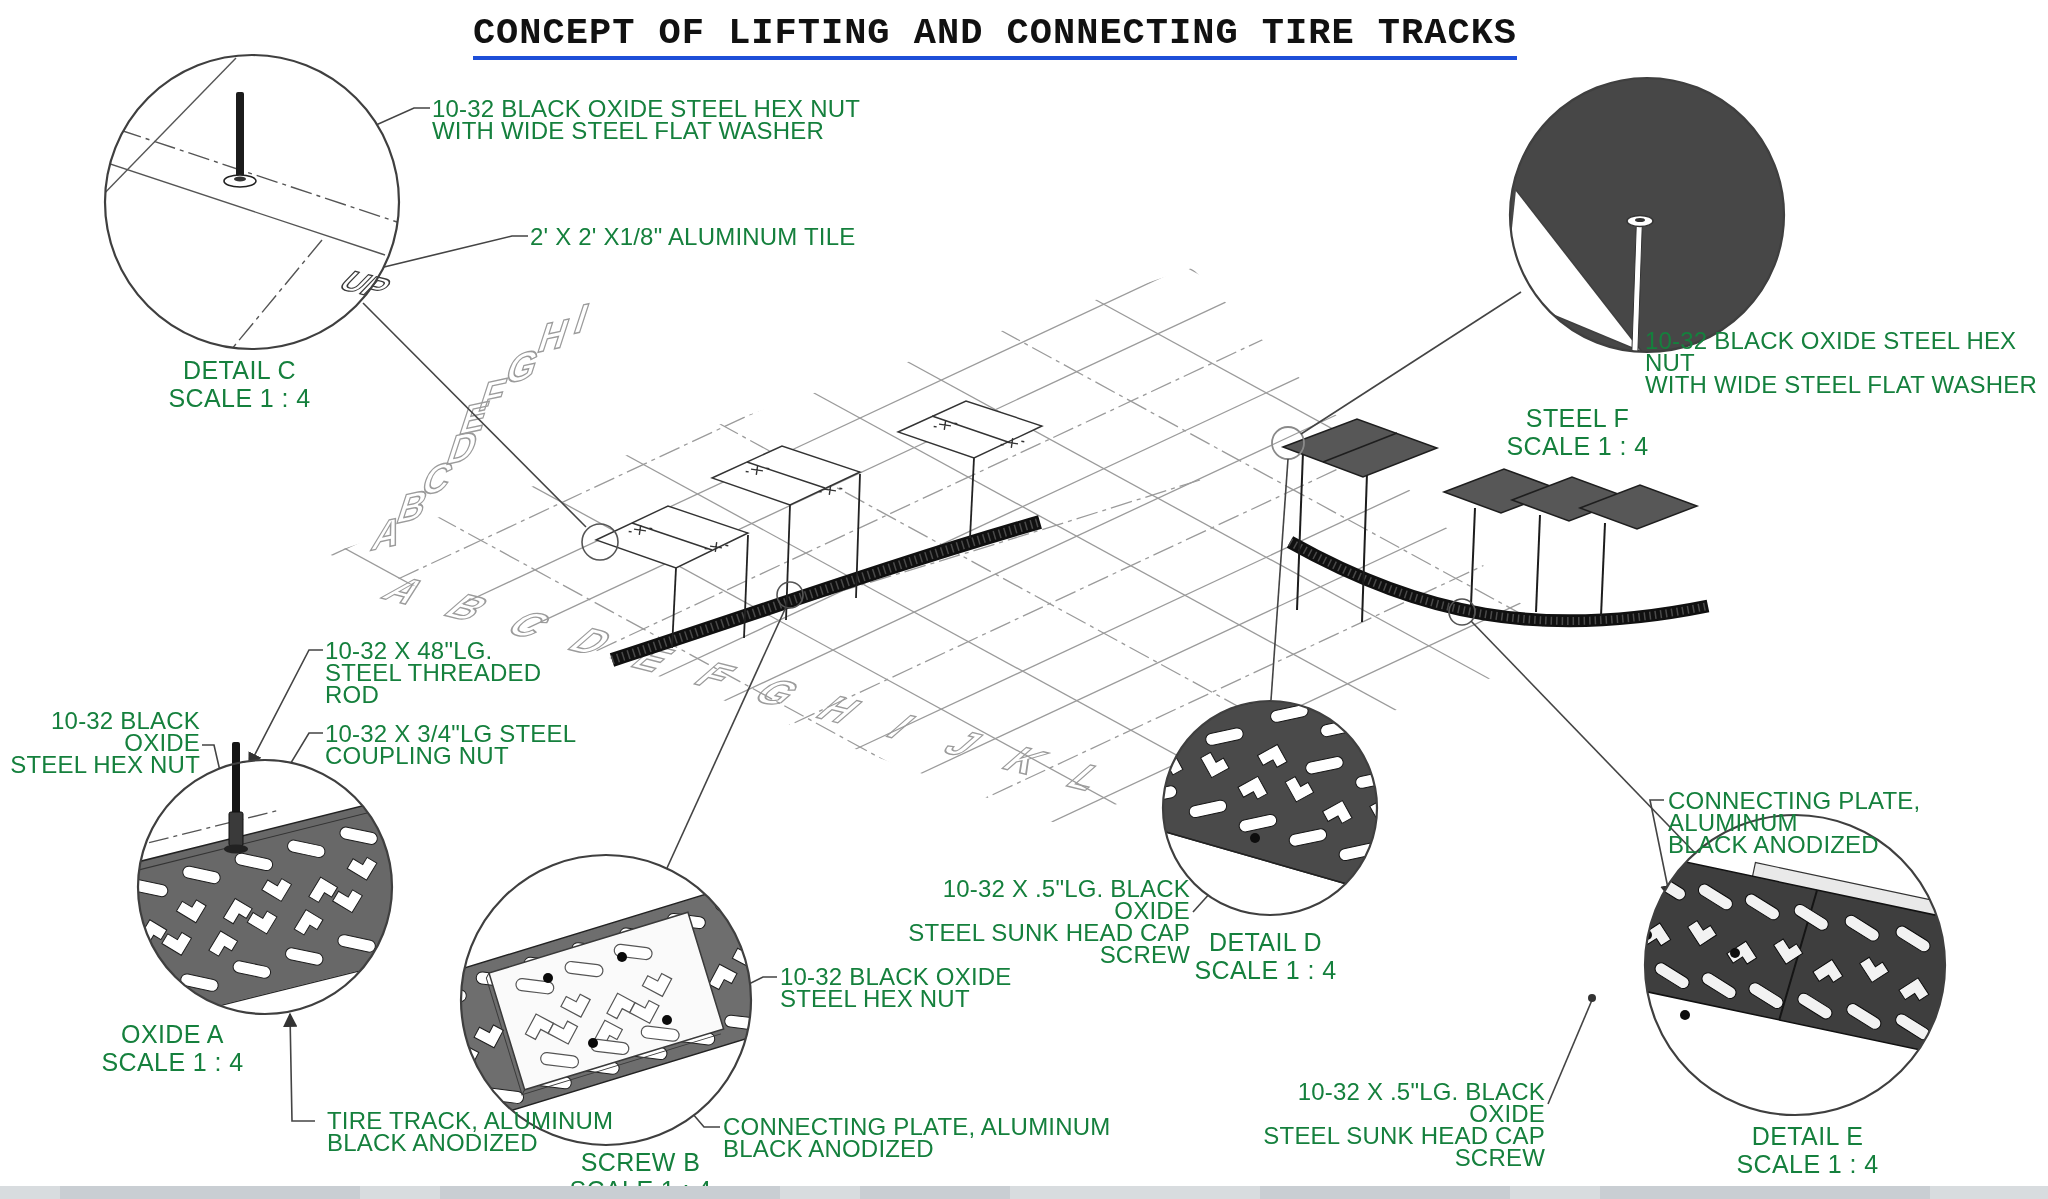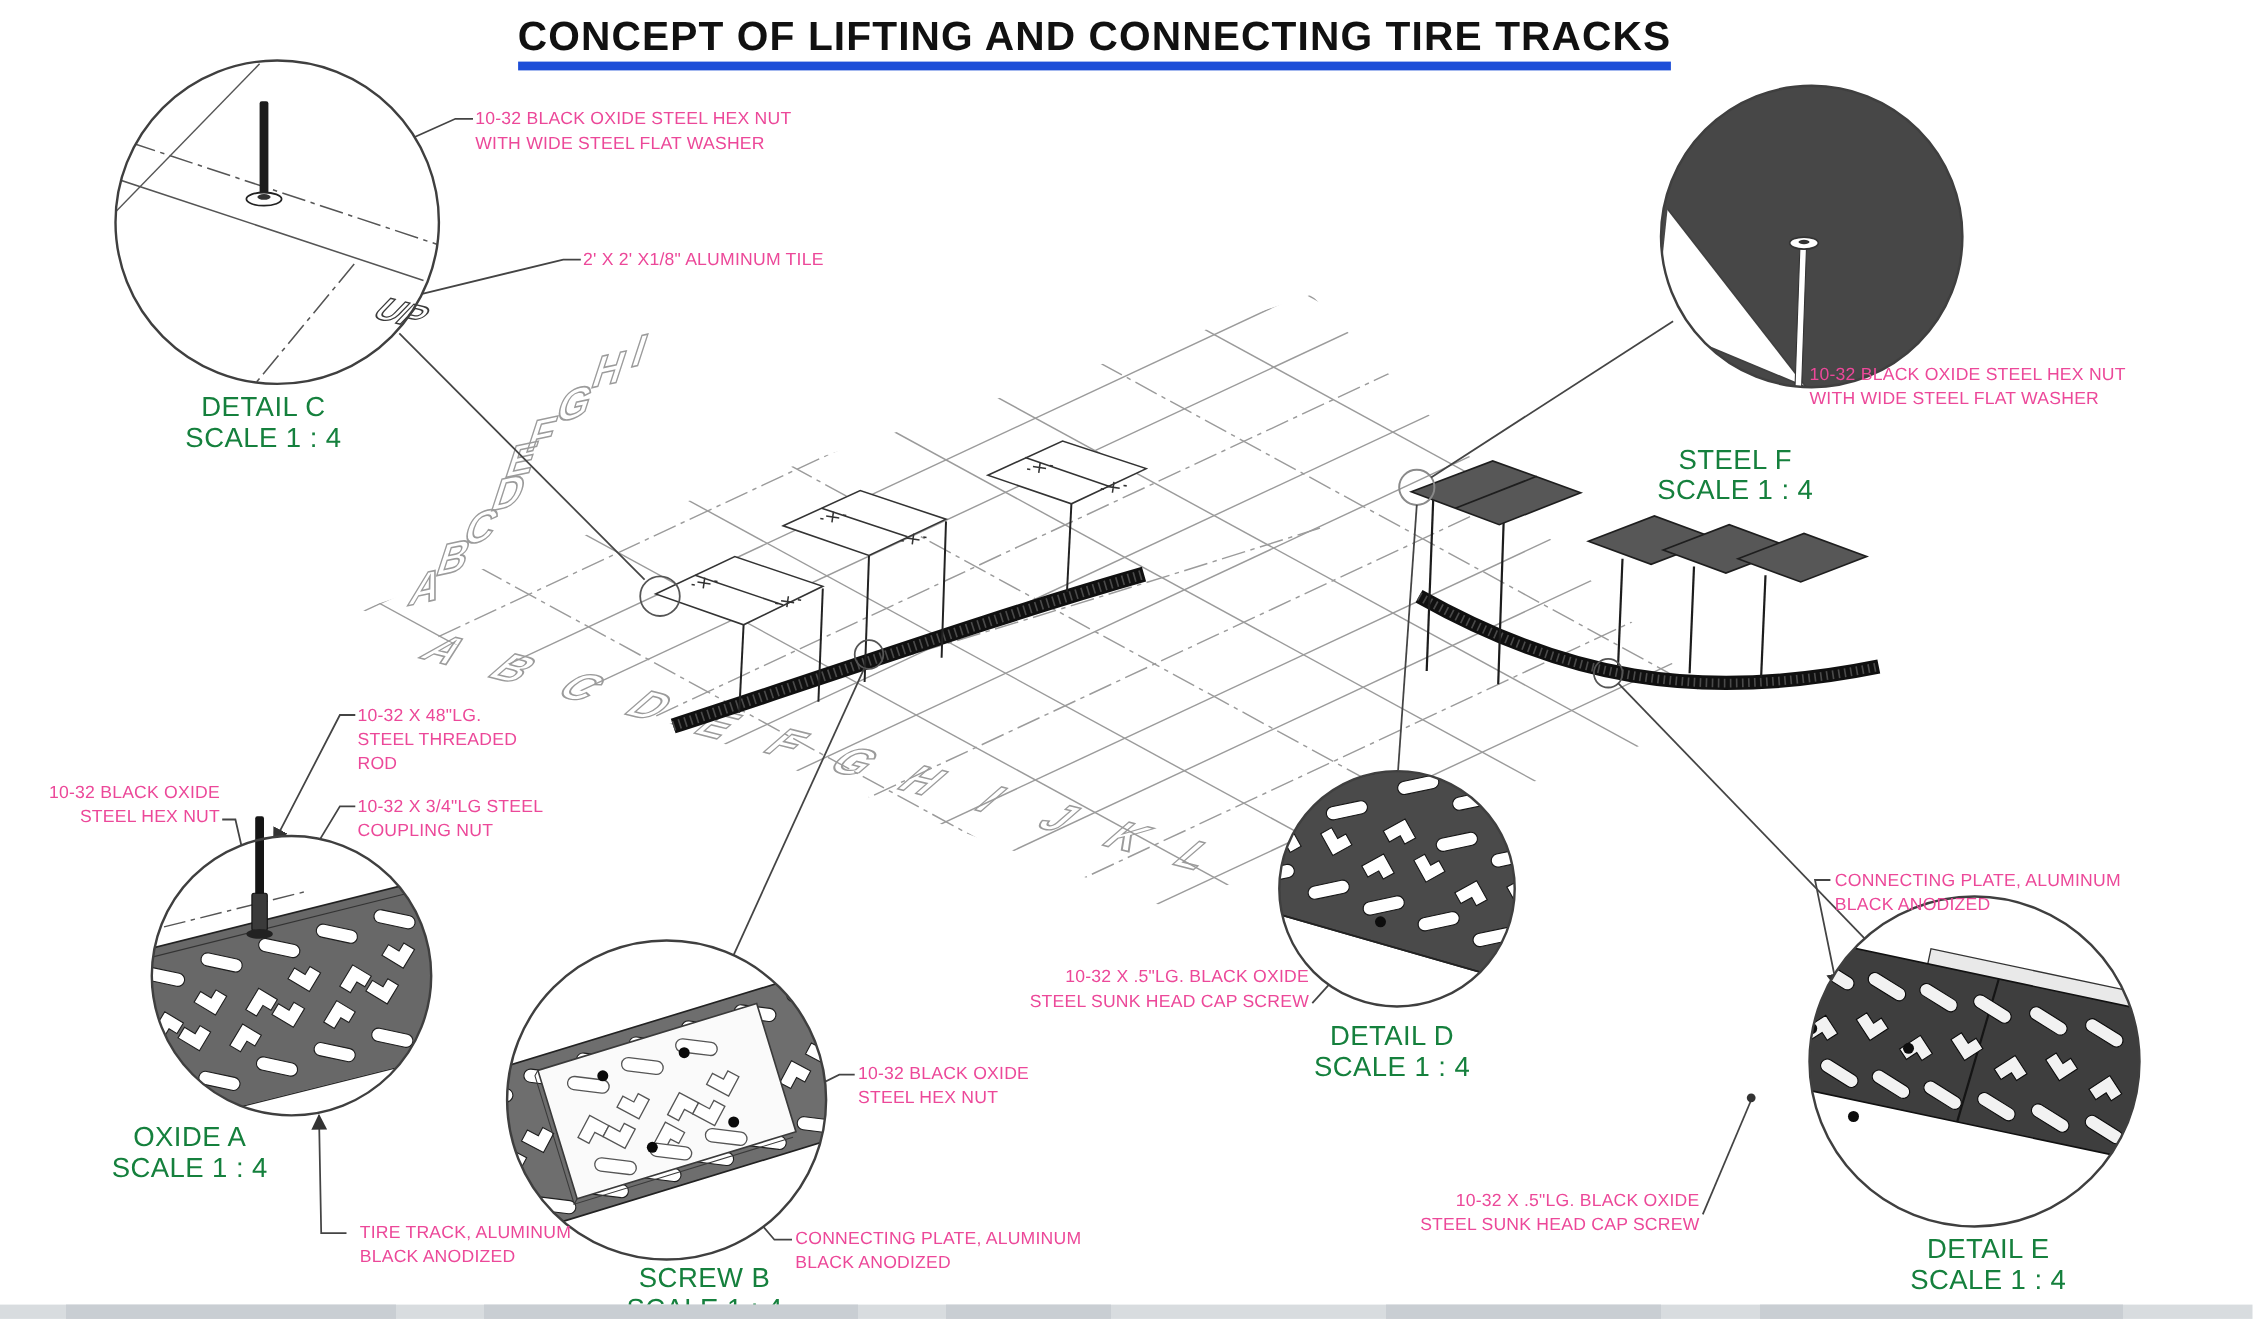--- a/index.html
+++ b/index.html
@@ -1,21 +1,21 @@
 <!DOCTYPE html>
 <html><head>
 <meta charset="utf-8">
 <style>
   html,body{margin:0;padding:0;background:#fff;}
   .canvas{position:relative;width:2048px;height:1199px;background:#ffffff;overflow:hidden;
           font-family:"Liberation Sans",sans-serif;color:#3c3c3c;}
   .title-wrap{position:absolute;left:0;top:12px;width:1990px;text-align:center;}
   .title{display:inline-block;font-size:37px;font-weight:800;letter-spacing:1px;color:#111;
-         border-bottom:8px solid #1d4ed8;padding-bottom:2px;}
-  .lbl{position:absolute;font-size:16px;line-height:22px;letter-spacing:.2px;color:#ec4899;
+         border-bottom:4px solid #1d4ed8;padding-bottom:2px;font-family:Liberation Mono, monospace;}
+  .lbl{position:absolute;font-size:24px;line-height:22px;letter-spacing:.2px;color:#15803d;
        white-space:pre-line;}
   .lbl.right{text-align:right;}
   .detail-title{position:absolute;font-size:25px;line-height:28px;text-align:center;color:#15803d;
        letter-spacing:.4px;}
   svg{position:absolute;left:0;top:0;}
   .bottom-strip{position:absolute;left:0;top:1186px;width:2048px;height:13px;background:#d8dcdf;}
   .bottom-strip .seg{position:absolute;top:0;height:13px;background:#c9ced3;}
 </style>
 </head>
 <body>

